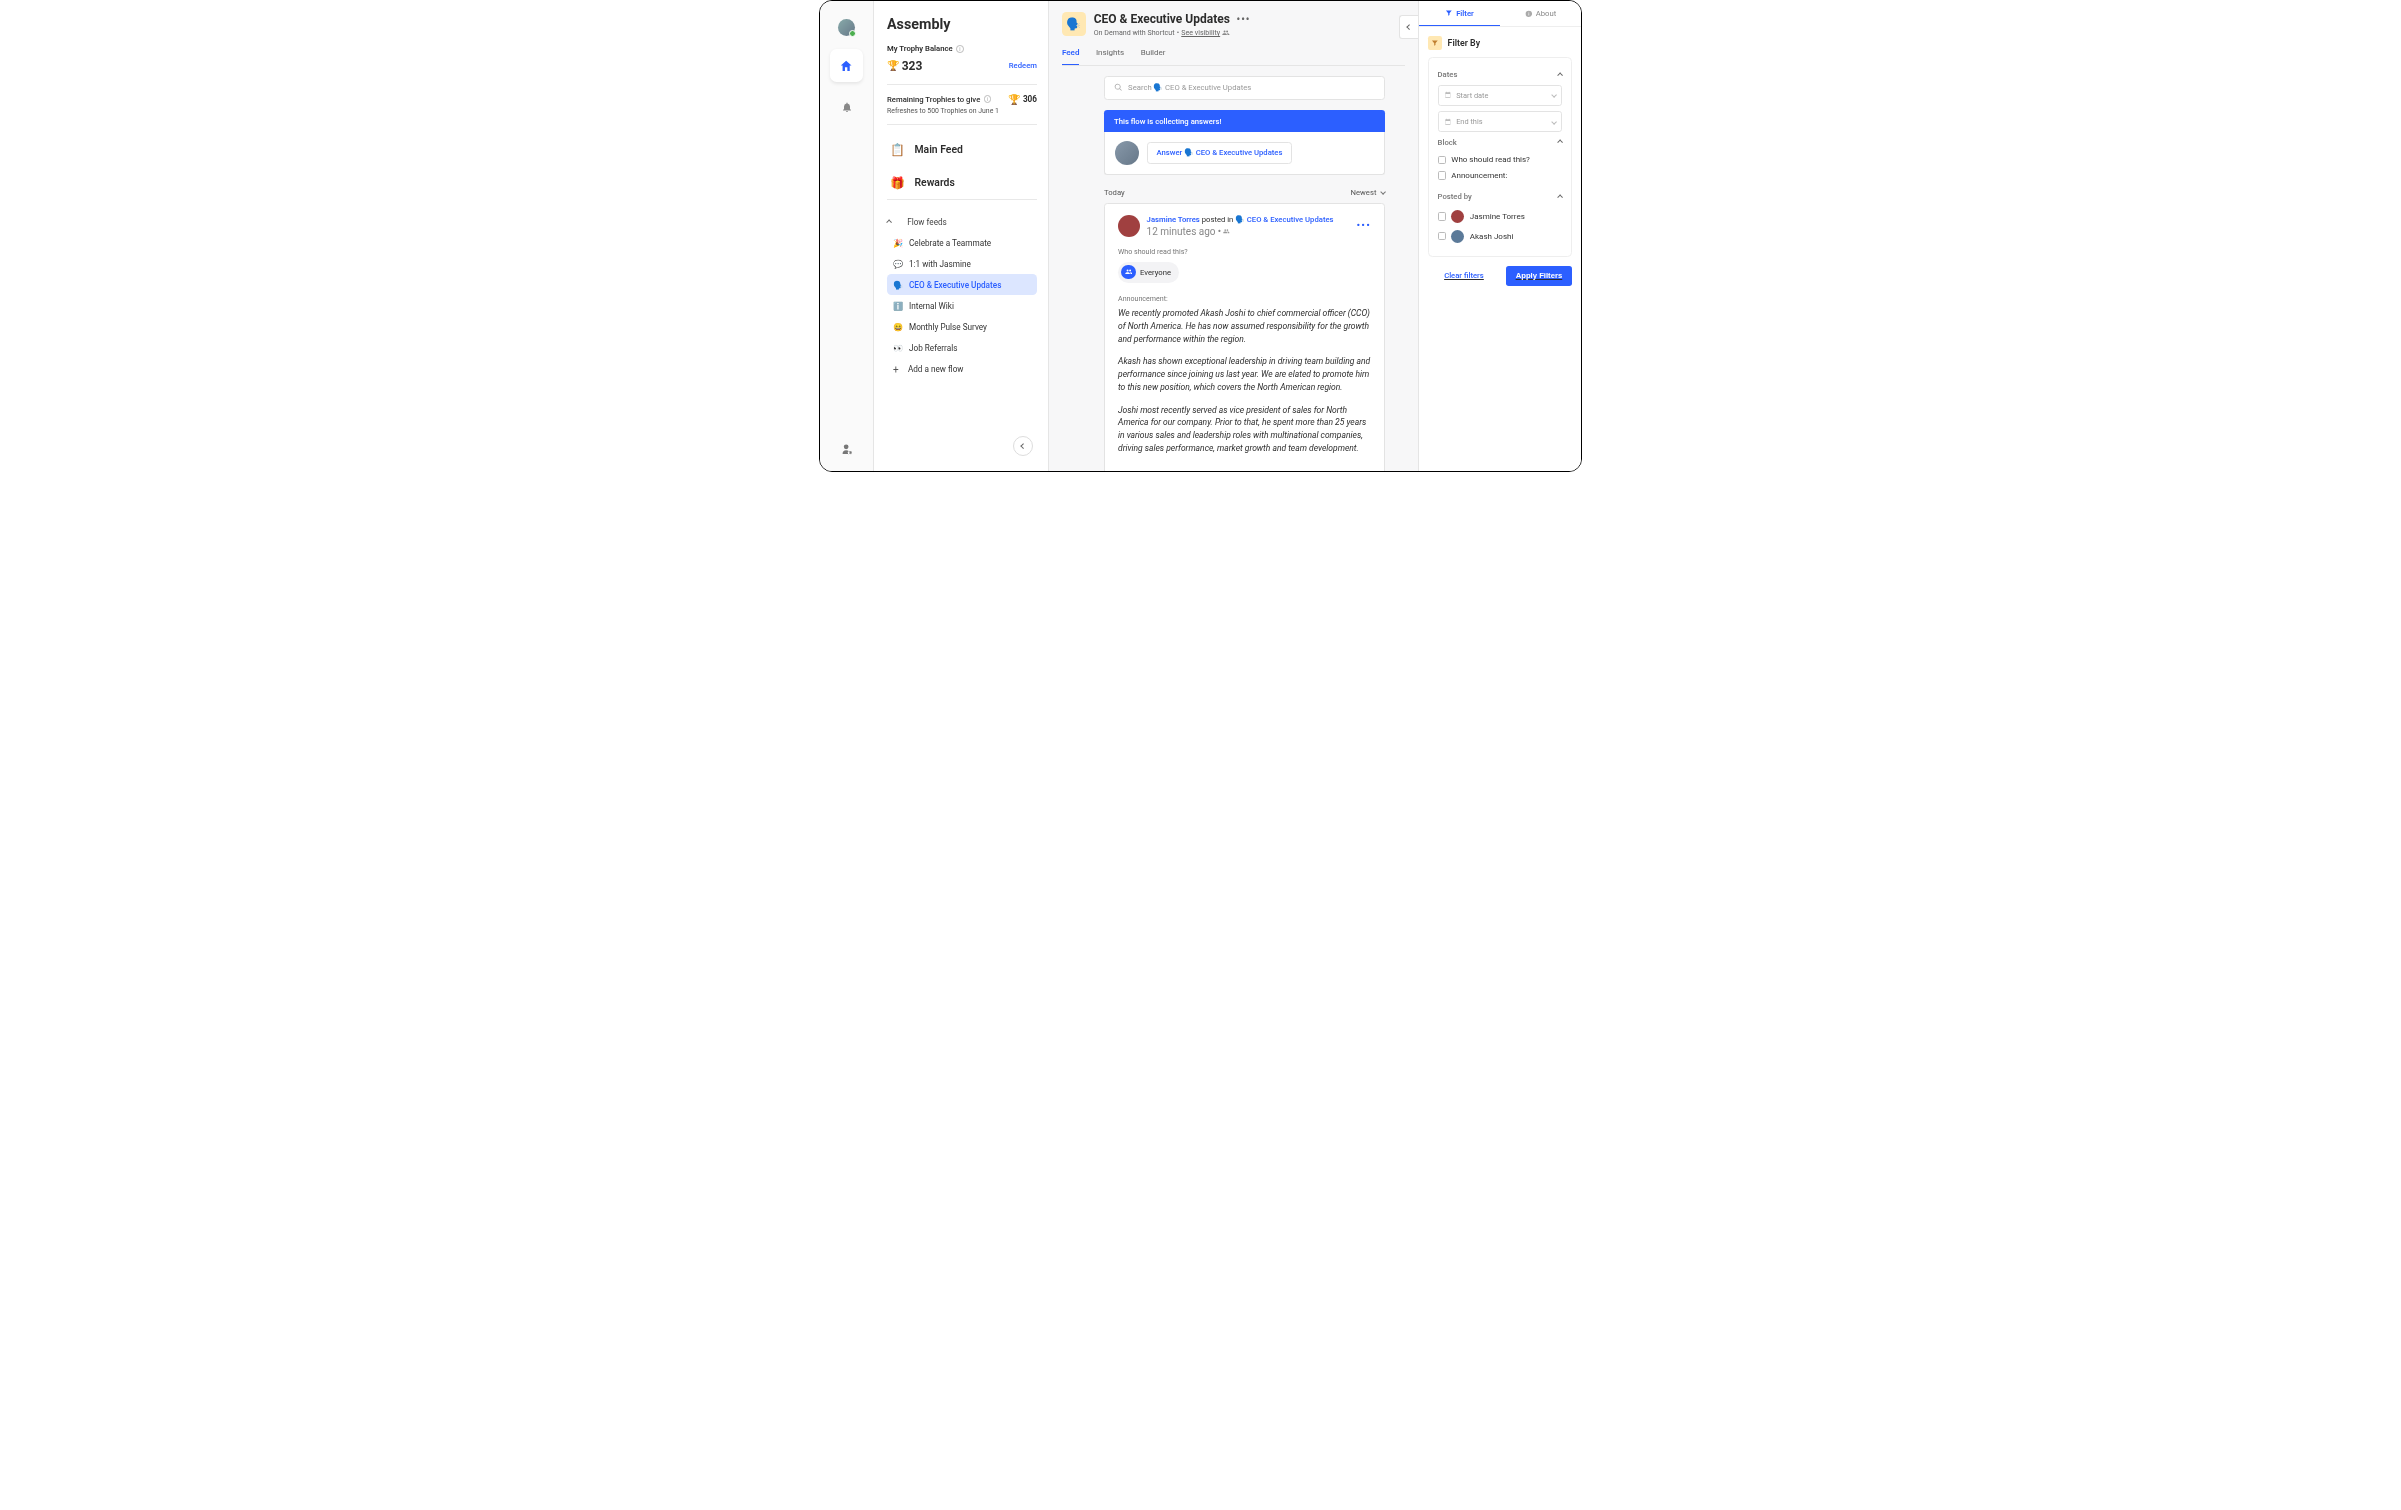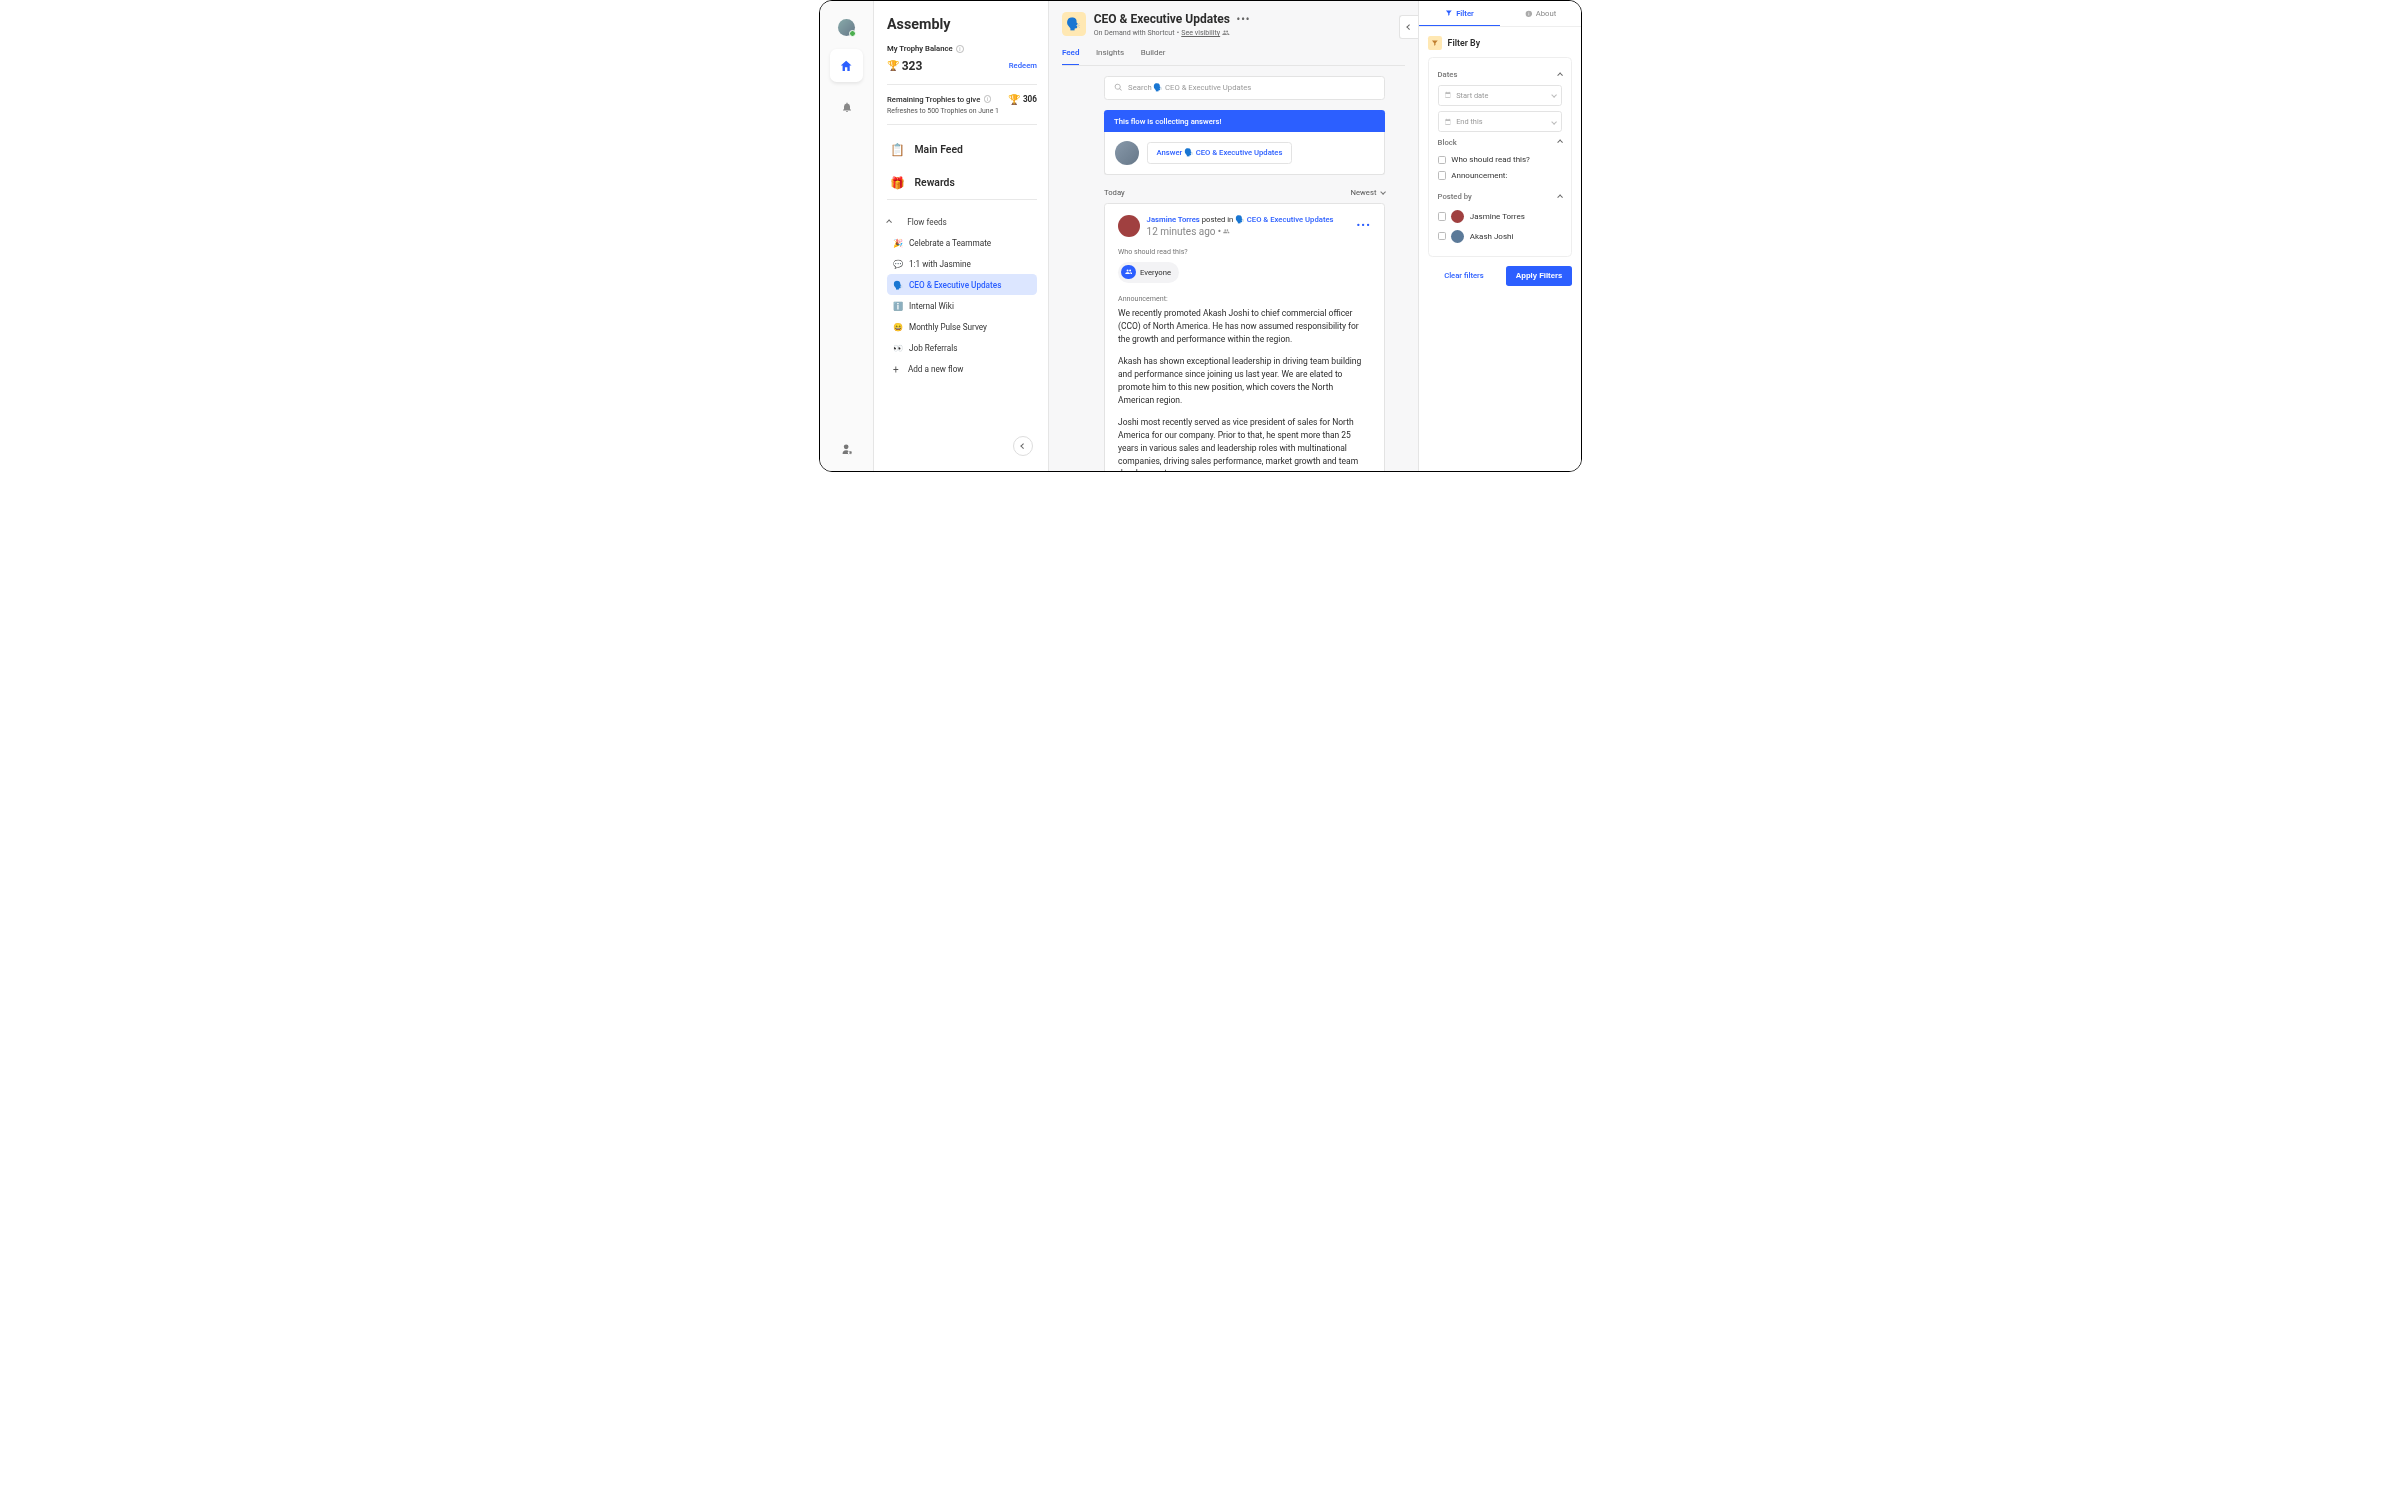--- a/index.html
+++ b/index.html
@@ -65,40 +65,40 @@
 .post-avatar { width:22px; height:22px; border-radius:50%; background:#a04040; flex-shrink:0; }
 .post-author { color:#2c5fff; font-weight:600; }
 .post-flow { color:#2c5fff; font-weight:500; }
 .post-time { font-size:10px; color:#888; margin-top:1.6px; display:flex; align-items:center; gap:2.2px; }
 .post-menu { position:absolute; right:0; top:3.3px; color:#2c5fff; font-size:11px; letter-spacing:1.1px; cursor:pointer; }
 .post-q { font-size:7.1px; color:#777; margin-bottom:5.5px; }
 .everyone-chip { display:inline-flex; align-items:center; gap:4.4px; background:#f3f3f5; border-radius:11px; padding:3.3px 7.7px 3.3px 3.3px; margin-bottom:11px; }
 .everyone-chip .circ { width:14.3px; height:14.3px; background:#2c5fff; border-radius:50%; display:flex; align-items:center; justify-content:center; }
 .everyone-chip .circ svg { fill:#fff; }
 .ann-label { font-size:7.1px; color:#777; margin-bottom:4.4px; }
-.post-body { font-size:8.5px; line-height:1.5; color:#2c2c2c; }
+.post-body { font-size:8.5px; line-height:1.5; color:#2c2c2c;font-style:italic; }
 .post-body p { margin-bottom:10px; }
 
 
 .drawer-toggle { position:absolute; top:14.3px; right:-0.5px; width:20px; height:24px; background:#fff; border:0.5px solid #e3e3e3; border-right:none; border-radius:3.3px 0 0 3.3px; display:flex; align-items:center; justify-content:center; cursor:pointer; }
 .right { width: 163px; border-left:0.5px solid #e5e5e5; background:#fff; display:flex; flex-direction:column; }
 .right-tabs { display:flex; border-bottom:0.5px solid #eee; }
 .right-tab { flex:1; text-align:center; padding:7.7px 0; font-size:7.7px; color:#888; cursor:pointer; display:flex; align-items:center; justify-content:center; gap:3.3px; }
 .right-tab.active { color:#2c5fff; font-weight:600; border-bottom:1.1px solid #2c5fff; }
 .filter-by { display:flex; align-items:center; gap:5.5px; padding:8.8px 8.8px 6.6px 8.8px; font-size:8.8px; font-weight:600; }
 .filter-by-icon { width:14.3px; height:14.3px; background:#ffe8b3; border-radius:2.2px; display:flex; align-items:center; justify-content:center; }
 .filter-panel { margin:0 8.8px 8.8px 8.8px; border:0.5px solid #eee; border-radius:4.4px; padding:7.7px 8.8px 10px 8.8px; }
 .filter-section-head { display:flex; justify-content:space-between; align-items:center; font-size:7.7px; color:#777; font-weight:500; margin:4.4px 0 5.5px 0; cursor:pointer; }
 .date-input { border:0.5px solid #e3e3e3; border-radius:2.7px; padding:5px 5.5px; display:flex; align-items:center; justify-content:space-between; color:#999; font-size:7.4px; margin-bottom:5.5px; cursor:pointer; }
 .date-input .left { display:flex; align-items:center; gap:4.4px; }
 .check-row { display:flex; align-items:center; gap:5.5px; padding:3.3px 0; font-size:8px; color:#333; }
 .check-row .chk { width:8.2px; height:8.2px; border:0.8px solid #bbb; border-radius:1.6px; cursor:pointer; flex-shrink:0; }
 .mini-avatar { width:13px; height:13px; border-radius:50%; background:#a04040; flex-shrink:0; }
 .mini-avatar.b { background:#5b7a99; }
-.filter-actions { display:flex; justify-content:flex-end; align-items:center; padding:0 8.8px 8.8px 8.8px; gap:5.5px; }
+.filter-actions { display:flex; justify-content:flex-end; align-items:center; padding:0 8.8px 8.8px 8.8px; gap:5.5px;text-decoration:underline; }
 .clear-filters { color:#2c5fff; font-weight:500; cursor:pointer; font-size:7.7px; padding:5.5px 2.2px; flex:1; text-align:center; }
 .apply-filters { background:#2c5fff; color:#fff; font-weight:600; border:none; border-radius:2.7px; padding:5.5px 10px; cursor:pointer; font-size:7.7px; }
 
 .chev { border: solid #666; border-width: 0 1.1px 1.1px 0; display:inline-block; padding:1.6px; }
 .chev.up { transform: rotate(-135deg); }
 .chev.down { transform: rotate(45deg); }
 .chev.left { transform: rotate(135deg); }
 .trophy { font-size:10px; }
 </style>
 </head>

